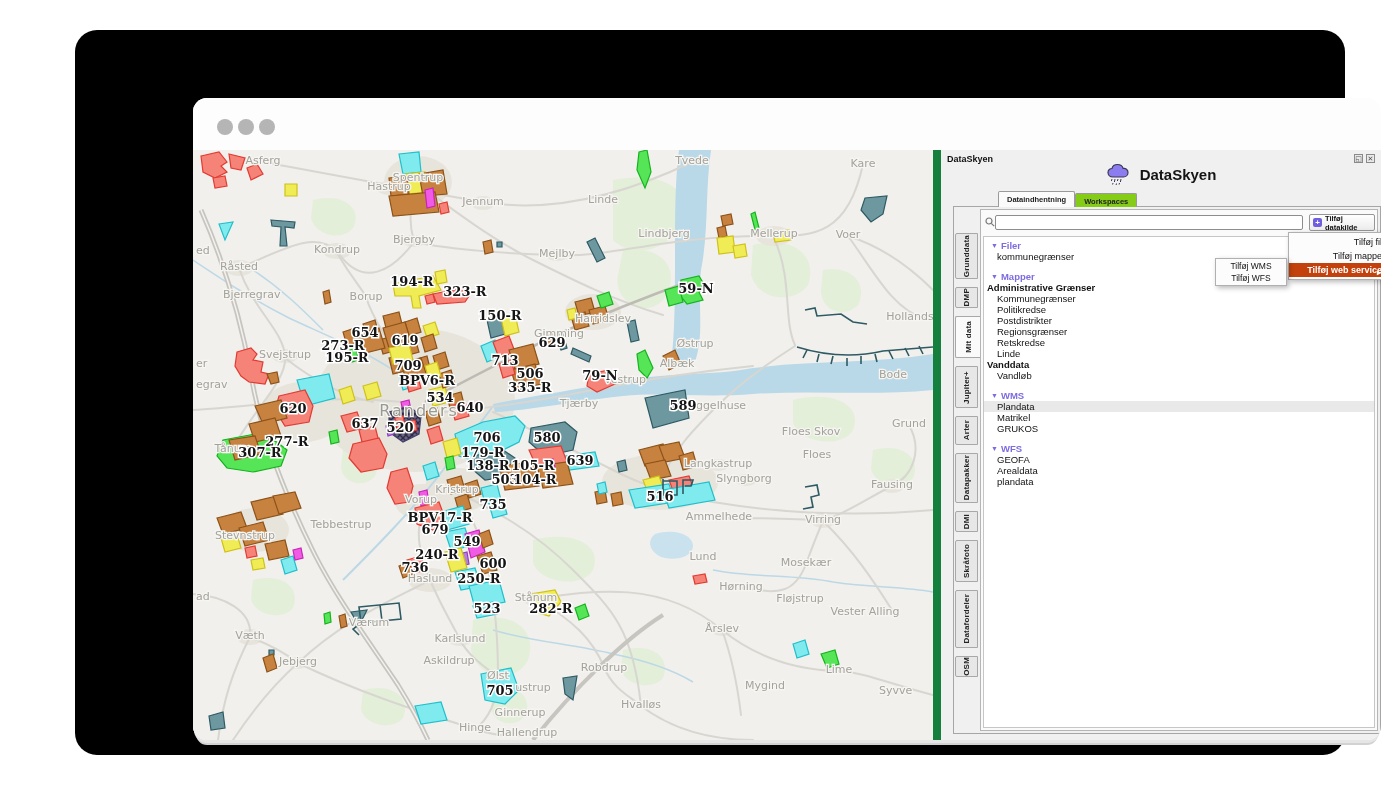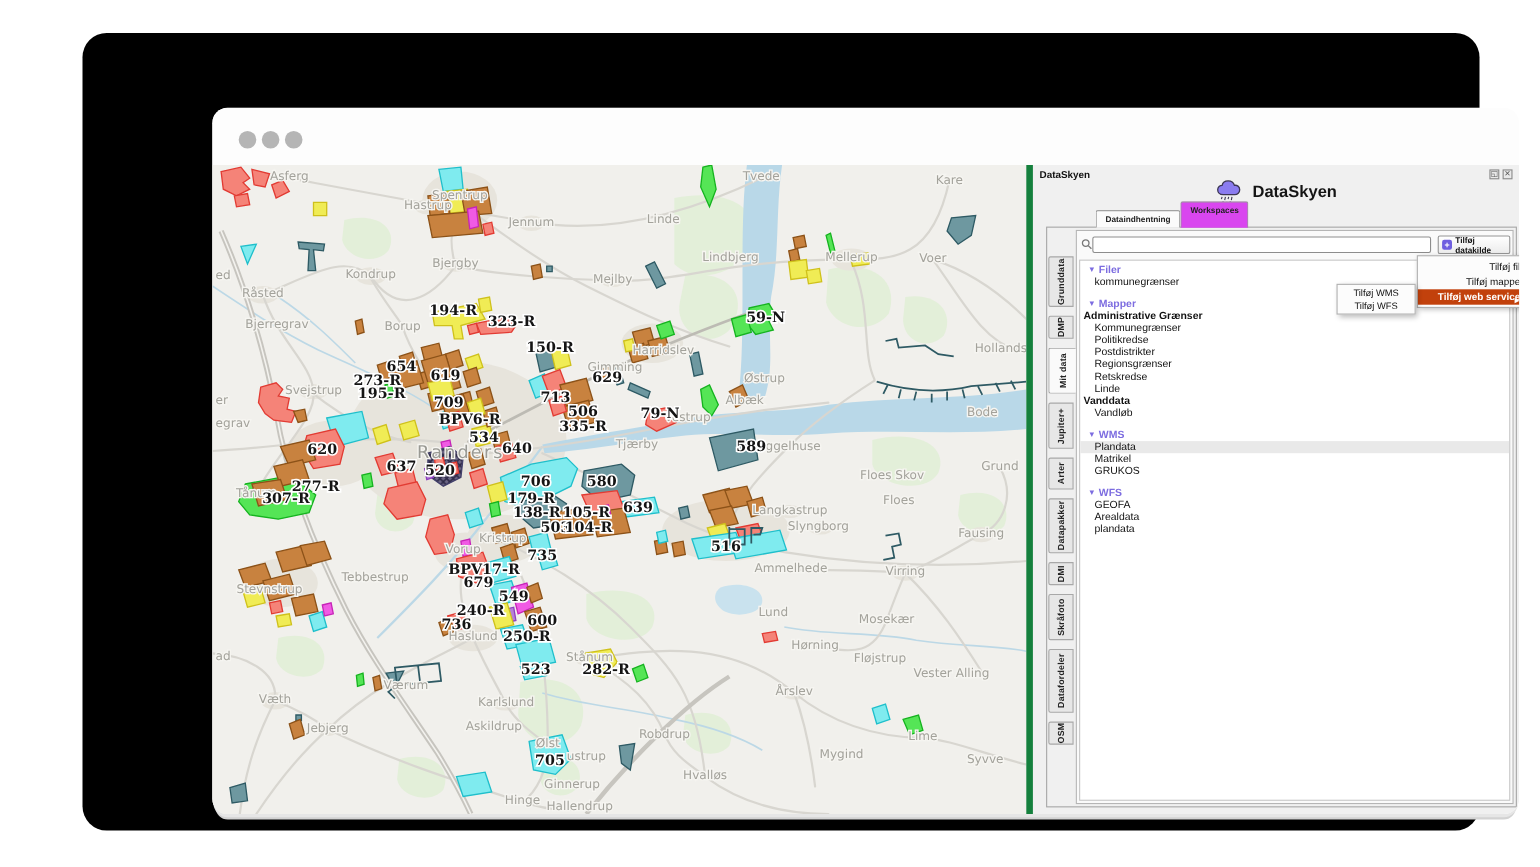--- a/index.html
+++ b/index.html
@@ -4,30 +4,30 @@
 <style>
   html,body{margin:0;padding:0;width:1400px;height:788px;background:#ffffff;
     font-family:"Liberation Sans",sans-serif;overflow:hidden;}
   .stage{position:absolute;left:75px;top:30px;width:1270px;height:725px;background:#000;border-radius:22px;}
   .window{position:absolute;left:118px;top:68px;width:1188px;height:642px;background:#fff;border-radius:14px;
     overflow:hidden;box-shadow:0 4px 0 -1px #e6e6e6,0 8px 0 -3px #d2d2d2;}
   .titlebar{position:absolute;left:0;top:0;width:100%;height:52px;background:#fdfdfd;}
   .dot{position:absolute;top:21px;width:16px;height:16px;border-radius:50%;background:#b5b5b5;}
   .map-wrap{position:absolute;left:0;top:52px;width:604px;height:590px;background:#f1f0ec;}
   .panel{position:absolute;left:740px;top:52px;width:448px;height:590px;background:#f0f0f0;
-    border-left:6px solid #15803d;box-sizing:border-box;font-family:"Liberation Sans",sans-serif;}
+    border-left:8px solid #15803d;box-sizing:border-box;font-family:"Liberation Sans",sans-serif;}
   .dock-title{position:absolute;left:6px;top:4px;font-size:9px;font-weight:bold;color:#111;}
   .dock-icons{position:absolute;right:6px;top:4px;display:flex;gap:3px;}
   .dock-ic{width:9px;height:9px;border:1px solid #8a8a8a;background:#e9e9e9;box-sizing:border-box;
     font-size:7px;line-height:7px;text-align:center;color:#555;}
   .logo-row{position:absolute;left:0;top:13px;width:100%;display:flex;justify-content:center;align-items:center;gap:6px;}
   .logo-title{font-size:15px;font-weight:bold;color:#141414;}
   .tabbar{position:absolute;left:14px;top:41px;height:16px;display:flex;align-items:flex-end;z-index:3;}
   .toptab{box-sizing:border-box;border:1px solid #9a9a9a;border-bottom:none;padding:3px 8px 2px 8px;
-    font-size:7.5px;font-weight:bold;color:#222;background:#d946ef;height:24px;border-radius:2px 2px 0 0;}
+    font-size:7.5px;font-weight:bold;color:#222;background:#84cc16;height:14px;border-radius:2px 2px 0 0;}
   .toptab.active{background:#fbfbfb;height:16px;position:relative;z-index:4;margin-left:43px;}
   .frame{position:absolute;left:12px;top:56px;width:428px;height:528px;border:1px solid #a6a6a6;
     background:#f0f0f0;box-sizing:border-box;}
   .sidetab{position:absolute;left:1px;width:23px;box-sizing:border-box;border:1px solid #a8a8a8;
     background:#e7e7e7;border-radius:2px 0 0 2px;display:flex;align-items:center;justify-content:center;}
   .sidetab span{writing-mode:vertical-rl;transform:rotate(180deg);font-size:8px;font-weight:bold;color:#222;
     white-space:nowrap;letter-spacing:.2px;}
   .sidetab.active{background:#fafafa;width:25px;border-right:none;z-index:2;}
   .content{position:absolute;left:26px;top:2px;width:398px;height:522px;background:#fafafa;
     border:1px solid #b5b5b5;box-sizing:border-box;}

